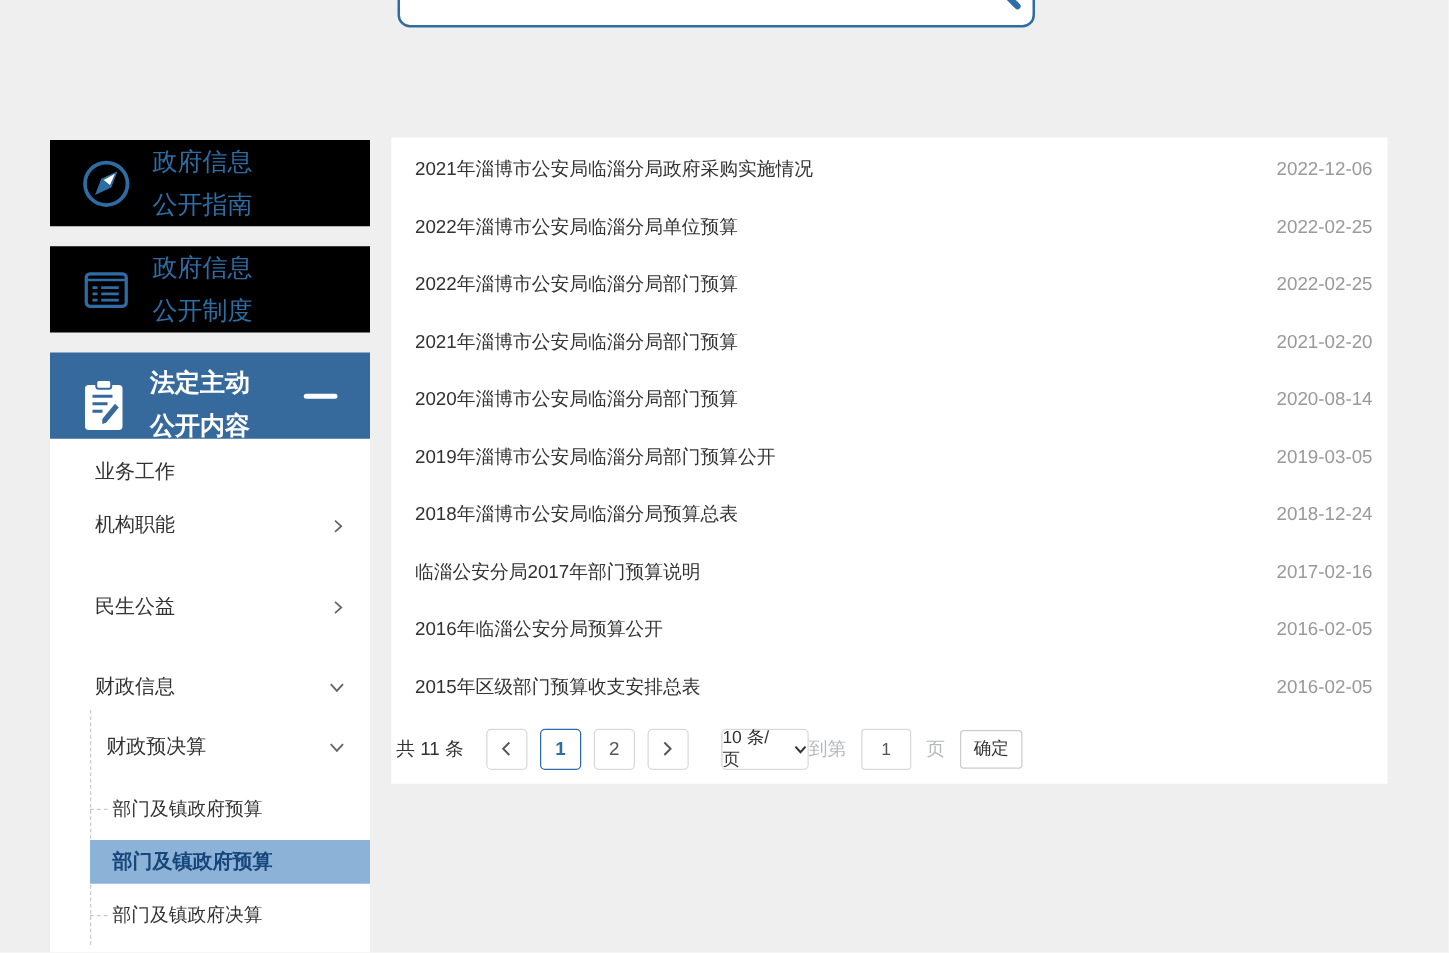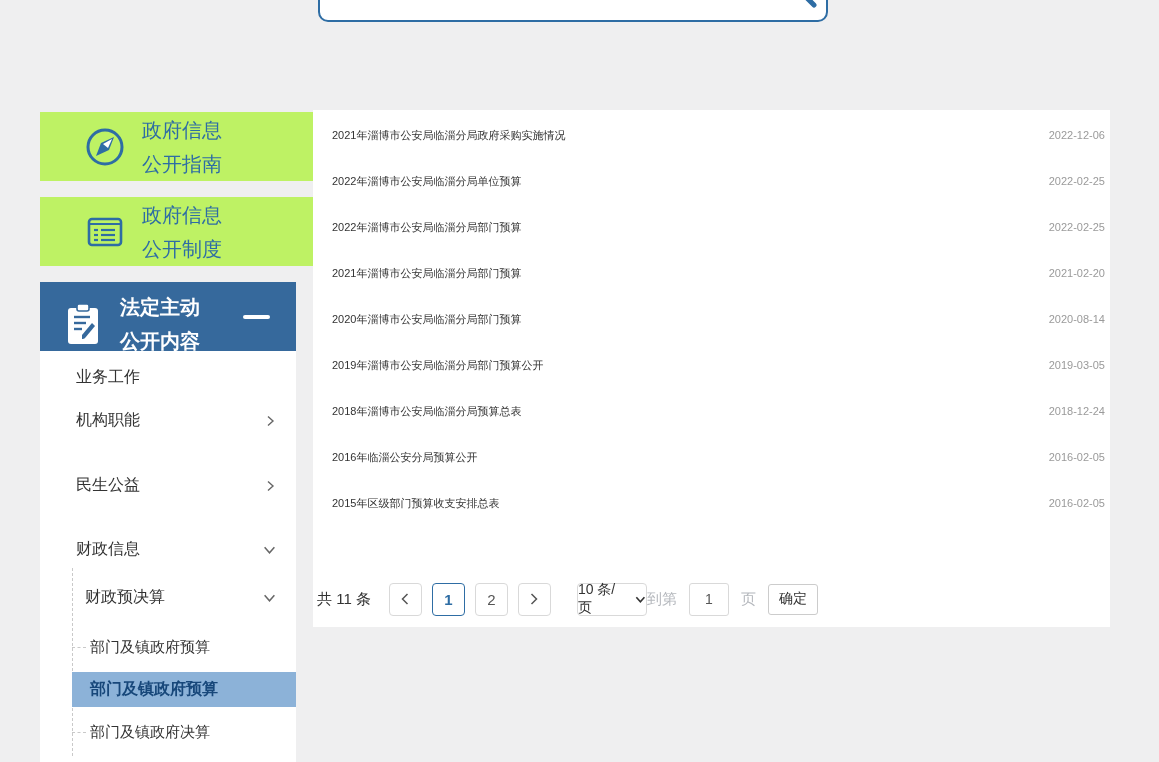--- a/index.html
+++ b/index.html
@@ -8,21 +8,21 @@
 
   
   .search-box{position:absolute;left:318px;top:-28px;width:510px;height:50px;background:#fff;
               border:2px solid #2e6da4;border-radius:10px;box-sizing:border-box;}
   .search-input{position:absolute;left:0;top:0;width:100%;height:100%;border:none;background:transparent;
                 outline:none;padding:0 46px 0 14px;font-size:15px;box-sizing:border-box;}
   .search-icon{position:absolute;right:8px;top:6px;width:36px;height:36px;}
 
   
   .sidebar{position:absolute;left:40px;top:0;width:256px;height:100%;}
-  .side-card{position:absolute;left:0;width:256px;height:69px;background:#bef264;display:flex;align-items:center;padding-left:20px;}
+  .side-card{position:absolute;left:0;width:256px;height:69px;background:#000000;display:flex;align-items:center;}
   .card-guide{top:112px;}
   .card-system{top:197px;}
   .card-icon{margin-left:22px;width:46px;height:46px;flex:none;}
   .card-text{margin-left:14px;font-size:20px;line-height:34px;color:#2e6da4;}
   .side-block{position:absolute;top:282px;left:0;width:256px;height:83px;background:#36699c;display:flex;align-items:center;}
   .block-icon{margin-left:20px;width:46px;height:46px;flex:none;}
   .block-text{color:#fff;font-weight:bold;font-size:20px;line-height:34px;margin-left:14px;}
   .minus-icon{position:absolute;right:26px;top:33px;width:27px;height:4px;background:#fff;border-radius:2px;}
   .menu-bg{position:absolute;top:351px;left:0;width:256px;bottom:0;background:#fff;}
 
@@ -41,21 +41,21 @@
 
   .tree-item{position:absolute;left:0;width:256px;height:34px;display:flex;align-items:center;
              padding-left:50px;box-sizing:border-box;font-size:15px;color:#333;cursor:pointer;}
   .ti-0{top:630px;} .ti-2{top:715px;}
   .tree-item.active{top:672px;left:32px;width:224px;height:35px;padding-left:18px;background:#8cb2d8;
                     color:#17477a;font-weight:bold;font-size:16px;z-index:2;}
 
   
   .content{position:absolute;left:313px;top:110px;width:797px;height:517px;background:#fff;}
   .list{position:absolute;top:2px;left:0;right:0;}
-  .row{height:46px;display:flex;align-items:center;padding:0 5px 0 19px;font-size:11px;text-align:right;}
+  .row{height:46px;display:flex;align-items:center;padding:0 12px 0 19px;font-size:15px;text-align:right;}
   .row-title{color:#333;cursor:pointer;white-space:nowrap;}
   .row-date{margin-left:auto;color:#9a9a9a;}
 
   
   .pagination{position:absolute;left:0;right:0;top:472px;height:34px;display:flex;align-items:center;
               font-size:15px;padding-left:4px;}
   .pg-total{color:#333;margin-right:18px;}
   .pg-btn{width:33px;height:33px;border:1px solid #d9d9d9;border-radius:4px;background:#fff;
           display:flex;align-items:center;justify-content:center;margin-right:10px;color:#555;
           font-size:15px;box-sizing:border-box;cursor:pointer;}
@@ -212,20 +212,24 @@
       </div>
       <div class="row">
         <span class="row-title">2019年淄博市公安局临淄分局部门预算公开</span>
         <span class="row-date">2019-03-05</span>
       </div>
       <div class="row">
         <span class="row-title">2018年淄博市公安局临淄分局预算总表</span>
         <span class="row-date">2018-12-24</span>
       </div>
       <div class="row">
+        <span class="row-title">临淄公安分局2017年部门预算说明</span>
+        <span class="row-date">2017-02-16</span>
+      </div>
+      <div class="row">
         <span class="row-title">2016年临淄公安分局预算公开</span>
         <span class="row-date">2016-02-05</span>
       </div>
       <div class="row">
         <span class="row-title">2015年区级部门预算收支安排总表</span>
         <span class="row-date">2016-02-05</span>
       </div>
     </div>
 
     <div class="pagination">

